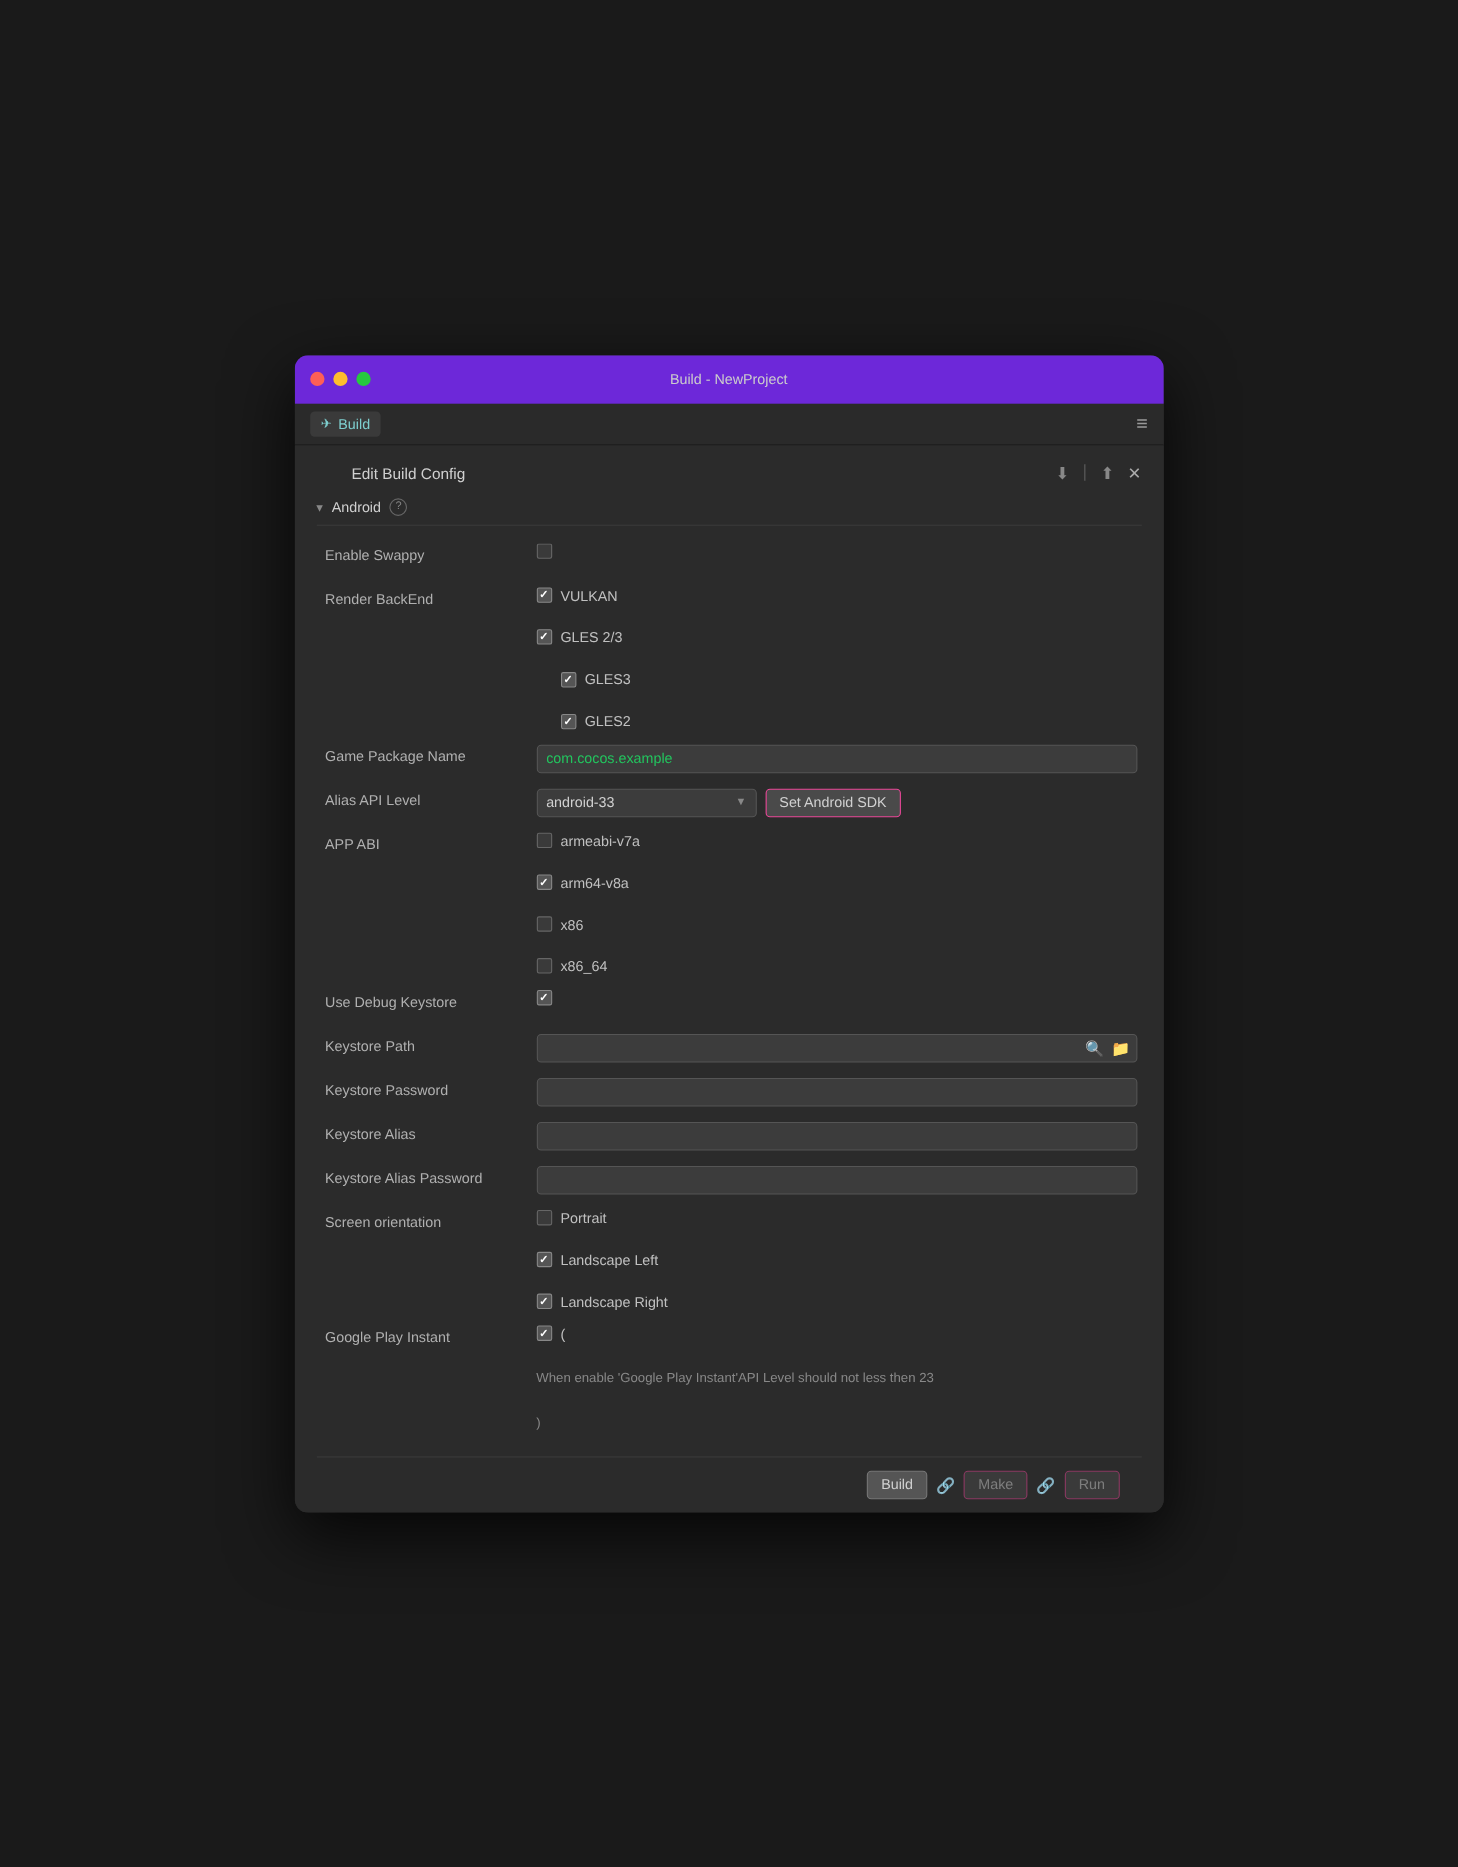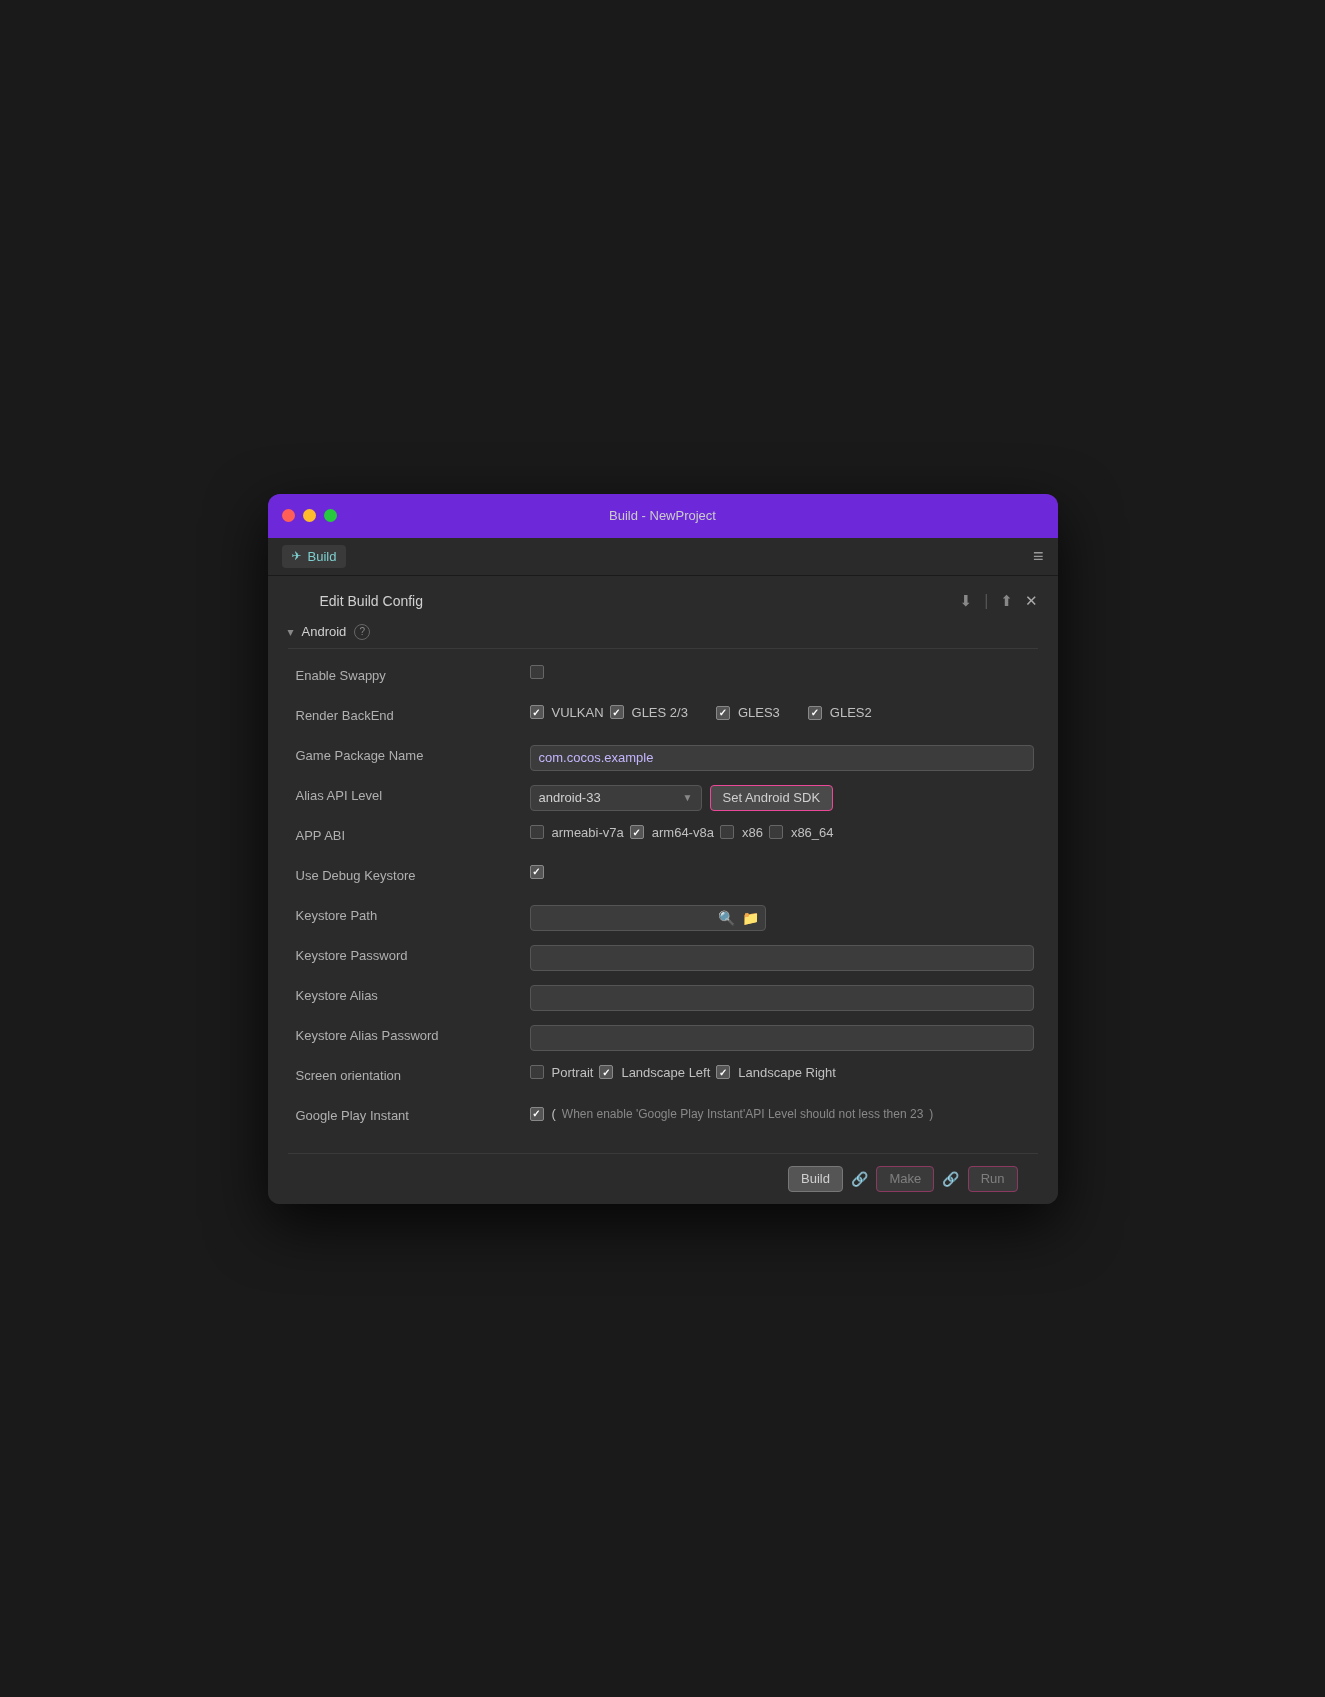--- a/index.html
+++ b/index.html
@@ -149,23 +149,22 @@
       width: 200px;
       min-width: 200px;
       color: #b0b0b0;
       font-size: 13px;
       padding-top: 3px;
       padding-left: 8px;
     }
     .form-controls {
       flex: 1;
       display: flex;
-      flex-direction: row;
-      gap: 6px;
-      margin-left: 42px;
+      flex-direction: column;
+      gap: 23px;
     }
     .checkbox-row {
       display: flex;
       align-items: center;
       gap: 8px;
     }
     .checkbox {
       width: 14px;
       height: 14px;
       border: 1px solid #666;
@@ -193,39 +192,39 @@
     }
     .indented {
       margin-left: 22px;
       align-items: flex-end;
     }
     .text-input {
       background: #3c3c3c;
       border: 1px solid #555;
       border-radius: 4px;
       padding: 4px 8px;
-      color: #c4b5fd;
+      color: #22c55e;
       font-size: 13px;
       height: 26px;
       width: 100%;
     }
     .select-row {
       display: flex;
       gap: 8px;
       align-items: center;
     }
     .select-dropdown {
       background: #3c3c3c;
       border: 1px solid #555;
       border-radius: 4px;
       padding: 4px 8px;
       color: #d0d0d0;
       font-size: 13px;
       height: 26px;
-      width: 172px;
+      width: 200px;
       display: flex;
       align-items: center;
       justify-content: space-between;
       cursor: pointer;
     }
     .select-dropdown .arrow {
       color: #888;
       font-size: 10px;
     }
     .btn {

